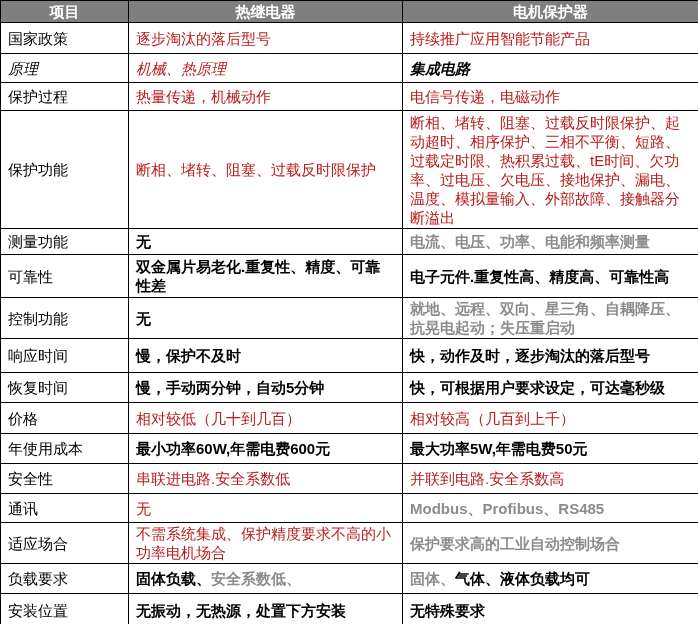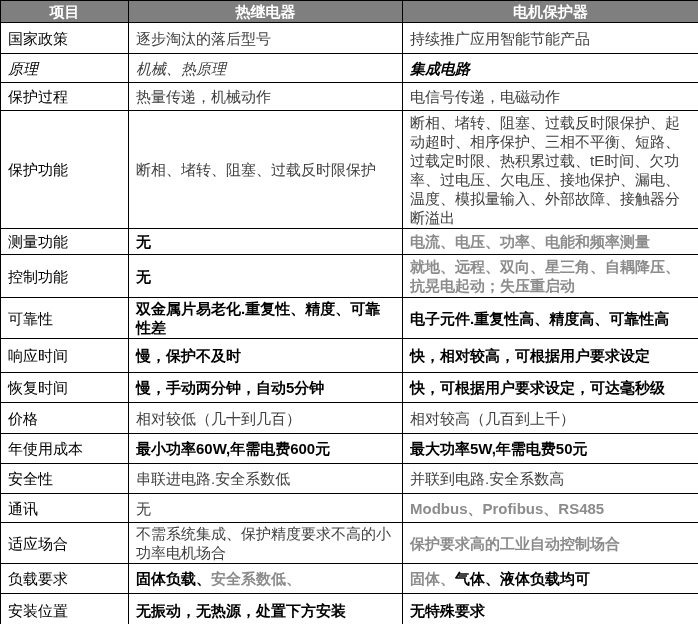--- a/index.html
+++ b/index.html
@@ -31,21 +31,21 @@
     text-align: center;
     padding: 0 4px;
   }
   table.cmp td {
     color: #000;
     text-align: left;
     padding: 1px 8px 1px 7px;
     background: #fff;
   }
   
-  .seg-n  { font-weight: normal; color: #404040; }
+  .seg-n  { font-weight: normal; color: #b91c1c; }
   .seg-b  { font-weight: bold;   color: #000; }
   .seg-g  { font-weight: bold; color: #8c8c8c; }
   .seg-gb { font-weight: bold;   color: #8c8c8c; }
   
   tbody tr:nth-child(1)  { height: 31px; margin-left: 8px; }
   tbody tr:nth-child(2)  { height: 29px; font-style: italic; }
   tbody tr:nth-child(3)  { height: 28px; }
   tbody tr:nth-child(4)  { height: 118px; }
   tbody tr:nth-child(5)  { height: 26px; }
   tbody tr:nth-child(6)  { height: 43px; }
@@ -97,33 +97,33 @@
           <td>保护功能</td>
           <td><span class="seg-n">断相、堵转、阻塞、过载反时限保护</span></td>
           <td><span class="seg-n">断相、堵转、阻塞、过载反时限保护、起动超时、相序保护、三相不平衡、短路、过载定时限、热积累过载、tE时间、欠功率、过电压、欠电压、接地保护、漏电、温度、模拟量输入、外部故障、接触器分断溢出</span></td>
         </tr>
         <tr>
           <td>测量功能</td>
           <td><span class="seg-b">无</span></td>
           <td><span class="seg-g">电流、电压、功率、电能和频率测量</span></td>
         </tr>
         <tr>
+          <td>可靠性</td>
+          <td><span class="seg-b">双金属片易老化.重复性、精度、可靠性差</span></td>
+          <td><span class="seg-b">电子元件.重复性高、精度高、可靠性高</span></td>
+        </tr>
+        <tr>
           <td>控制功能</td>
           <td><span class="seg-b">无</span></td>
           <td><span class="seg-g">就地、远程、双向、星三角、自耦降压、抗晃电起动；失压重启动</span></td>
         </tr>
         <tr>
-          <td>可靠性</td>
-          <td><span class="seg-b">双金属片易老化.重复性、精度、可靠性差</span></td>
-          <td><span class="seg-b">电子元件.重复性高、精度高、可靠性高</span></td>
-        </tr>
-        <tr>
           <td>响应时间</td>
           <td><span class="seg-b">慢，保护不及时</span></td>
-          <td><span class="seg-b">快，相对较高，可根据用户要求设定</span></td>
+          <td><span class="seg-b">快，动作及时，逐步淘汰的落后型号</span></td>
         </tr>
         <tr>
           <td>恢复时间</td>
           <td><span class="seg-b">慢，手动两分钟，自动5分钟</span></td>
           <td><span class="seg-b">快，可根据用户要求设定，可达毫秒级</span></td>
         </tr>
         <tr>
           <td>价格</td>
           <td><span class="seg-n">相对较低（几十到几百）</span></td>
           <td><span class="seg-n">相对较高（几百到上千）</span></td>

